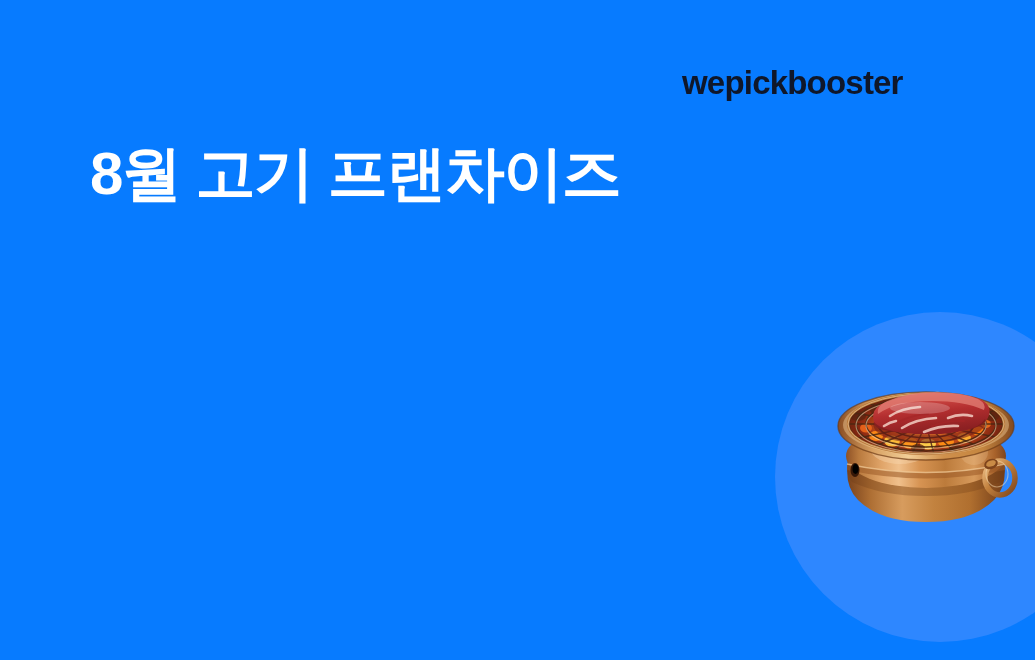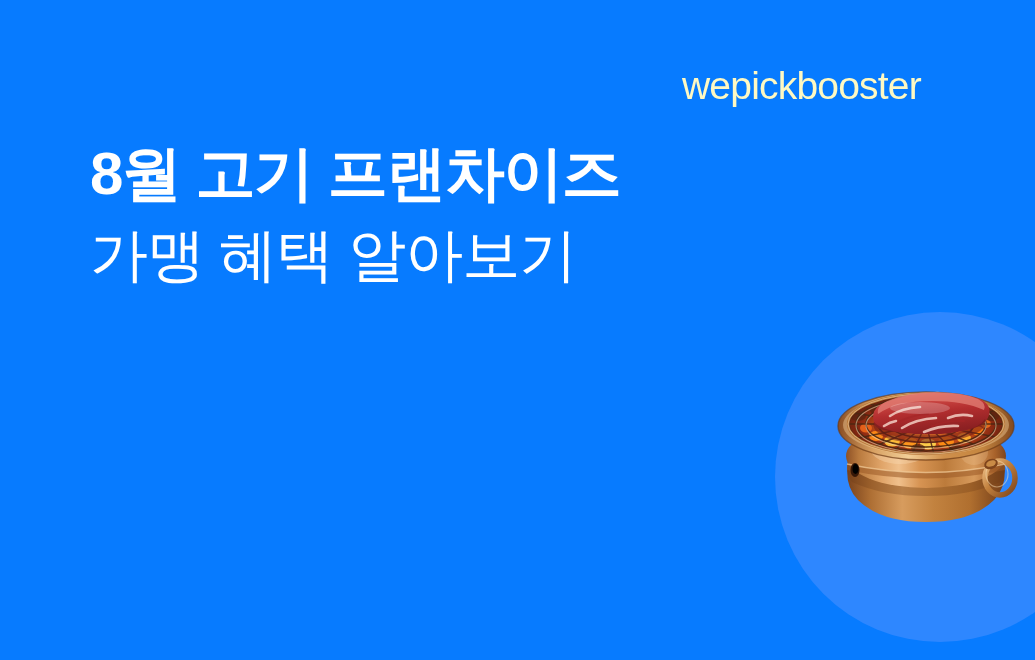--- a/index.html
+++ b/index.html
@@ -26,24 +26,24 @@
     height: 330px;
     border-radius: 50%;
     background: #2E87FF;
   }
 
   
   .logo {
     position: absolute;
     left: 682px;
     top: 66px;
-    font-size: 39px;
-    font-weight: 400;
+    font-size: 33px;
+    font-weight: 700;
     letter-spacing: -0.8px;
-    color: #fef9c3;
+    color: #0f172a;
     line-height: 1;
     white-space: nowrap;
   }
 
   
   .headline {
     position: absolute;
     left: 90px;
     top: 144px;
     line-height: 1.0;
@@ -96,21 +96,20 @@
 <body>
 
 <div id="banner">
 
   <div class="deco-circle"></div>
 
   <div class="logo">wepickbooster</div>
 
   <div class="headline">
     <span class="headline-line1">8월 고기 프랜차이즈</span>
-    <span class="headline-line2">가맹 혜택 알아보기</span>
   </div>
 
 
   <div class="grill">
     <svg viewBox="0 0 196 148" width="196" height="148" xmlns="http://www.w3.org/2000/svg">
       <defs>
         <linearGradient id="potBody" x1="0" y1="0" x2="1" y2="0">
           <stop offset="0%" stop-color="#8E5126"></stop>
           <stop offset="8%" stop-color="#B97A3E"></stop>
           <stop offset="22%" stop-color="#E0A468"></stop>

